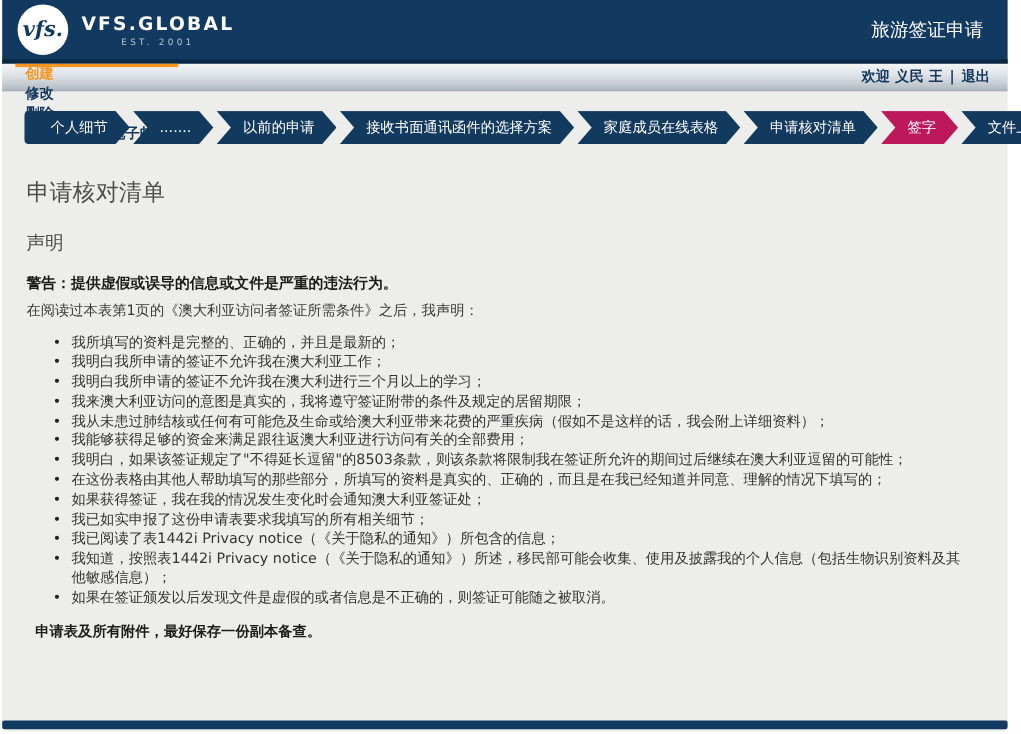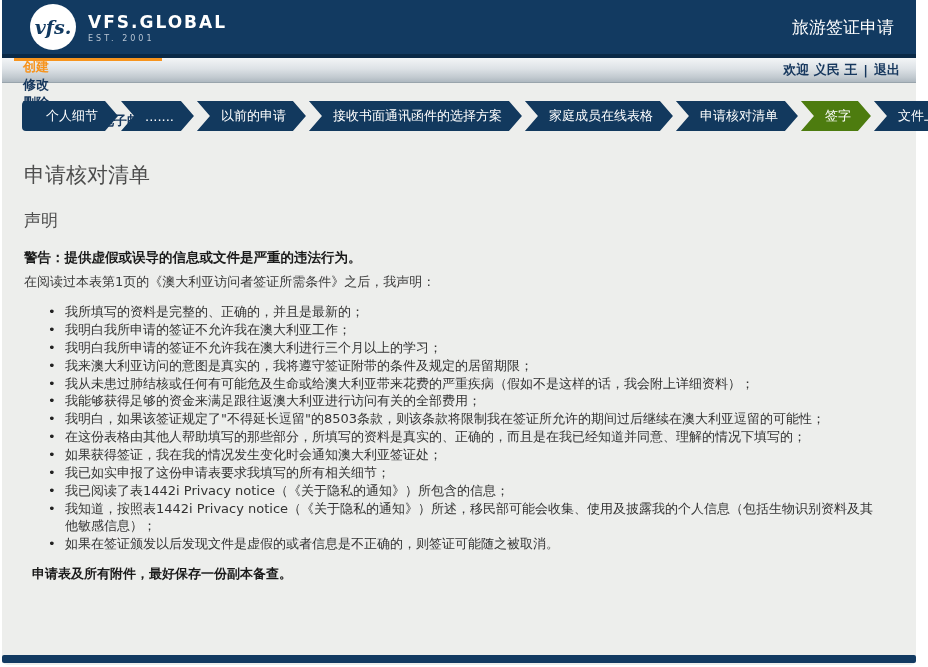--- a/index.html
+++ b/index.html
@@ -5,27 +5,27 @@
   * { margin:0; padding:0; box-sizing:border-box; }
   html,body { width:928px; height:667px; background:#ffffff; overflow:hidden;
               font-family:"DejaVu Sans","Liberation Sans",sans-serif; }
   .app { position:absolute; left:2px; top:0; width:914px; height:665px;
          background:#edeeec; display:flex; flex-direction:column;
          border-bottom-left-radius:6px; border-bottom-right-radius:6px; }
 
   
   .header { height:58px; background:#123a61; border-bottom:4px solid #0a2946;
             display:flex; align-items:center; justify-content:space-between;
-            padding:0 22px 0 28px; flex:0 0 auto; }
+            padding:0 22px 0 14px; flex:0 0 auto; }
   .brand { display:flex; align-items:center; }
   .logo-circle { width:46px; height:46px; border-radius:50%; background:#ffffff;
                  display:flex; align-items:center; justify-content:center; }
   .logo-mark { font-family:"DejaVu Serif","Liberation Serif",serif; font-style:italic;
                font-weight:bold; font-size:19px; color:#123a61; }
-  .brand-text { margin-left:12px; display:flex; flex-direction:column; }
+  .brand-text { margin-left:12px; display:flex; flex-direction:column; align-items:center; }
   .brand-name { color:#ffffff; font-size:17px; letter-spacing:2px; font-weight:bold; }
   .brand-est { color:#b9c6d4; font-size:8px; letter-spacing:3px; margin-top:2px; }
   .header-title { color:#ffffff; font-size:17px; }
 
   
   .toolbar { height:25px; flex:0 0 auto;
              background:linear-gradient(#f3f5f6 0%, #dde2e6 45%, #c2cad0 80%, #aeb8c0 100%);
              border-bottom:1px solid #99a4ac;
              display:flex; align-items:stretch; justify-content:space-between;
              padding:0 10px; }
@@ -43,21 +43,21 @@
   
   .stepnav { display:flex; margin:18px 0 0 20px; height:30px; flex:0 0 auto; }
   .step { display:flex; align-items:center; background:#12395e; color:#ffffff;
           font-size:13px; padding:0 20px 0 24px; margin-left:3px; cursor:pointer;
           clip-path:polygon(0 0, calc(100% - 13px) 0, 100% 50%, calc(100% - 13px) 100%, 0 100%, 13px 50%);
           white-space:nowrap; }
   .step:first-child { clip-path:polygon(0 0, calc(100% - 13px) 0, 100% 50%, calc(100% - 13px) 100%, 0 100%);
           margin-left:0; padding-left:24px; border-top-left-radius:4px; border-bottom-left-radius:4px; }
   .step:last-child { clip-path:polygon(0 0, 100% 0, 100% 100%, 0 100%, 13px 50%);
           padding-right:16px; }
-  .step.active { background:#4d7c0f; }
+  .step.active { background:#be185d; }
 
   
   .content { flex:1 1 auto; padding:30px 30px 0 22px; color:#333333; overflow:hidden; }
   .page-title { font-size:21px; font-weight:normal; color:#4d4d4d; }
   .section-title { font-size:17px; font-weight:normal; color:#4d4d4d; margin-top:20px; }
   .warning { font-size:13.5px; font-weight:bold; color:#1a1a1a; margin-top:17px; }
   .intro { font-size:13px; color:#3a3a3a; margin-top:6px; }
   .declarations { list-style:none; margin-top:13px; padding-left:24px; }
   .declarations li { position:relative; font-size:13px; line-height:1.3;
                      color:#333333; padding-left:17px; margin-bottom:1px; }

